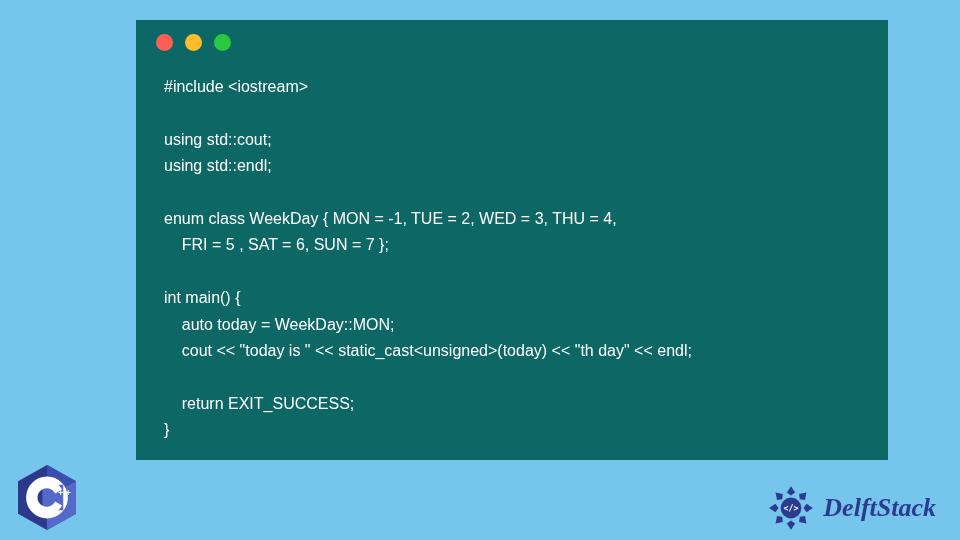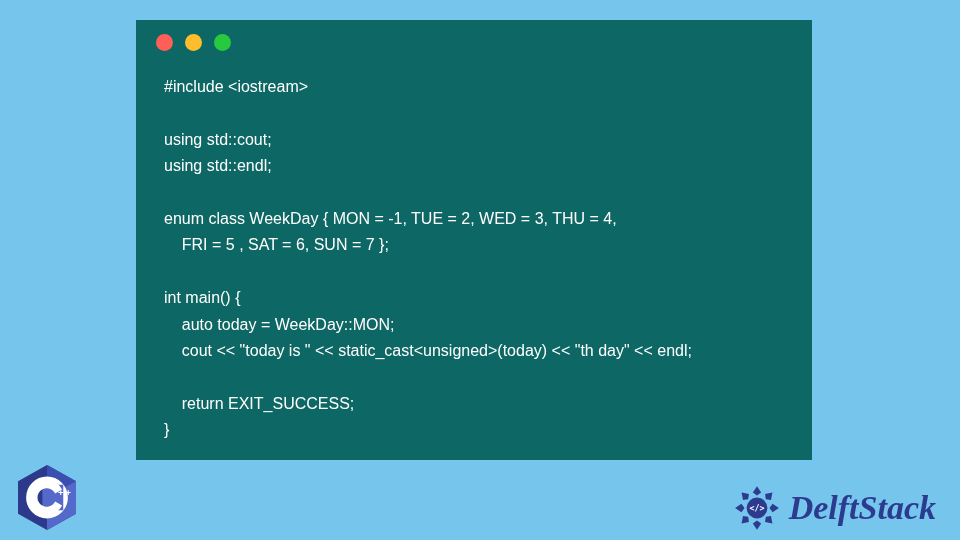--- a/index.html
+++ b/index.html
@@ -8,21 +8,21 @@
     height: 540px;
     background: #75c5ec;
     position: relative;
     font-family: -apple-system, BlinkMacSystemFont, "Segoe UI", Arial, sans-serif;
     overflow: hidden;
   }
   .code-window {
     position: absolute;
     left: 136px;
     top: 20px;
-    width: 676px;
+    width: 752px;
     height: 440px;
     background: #0d6764;
     padding: 0;
   }
   .titlebar {
     height: 44px;
     display: flex;
     align-items: center;
     padding-left: 20px;
     gap: 12px;
@@ -56,21 +56,21 @@
     bottom: 6px;
     display: flex;
     align-items: center;
     gap: 6px;
   }
   .ds-logo {
     width: 52px;
     height: 52px;
   }
   .ds-text {
-    font-size: 34px;
+    font-size: 26px;
     font-style: italic;
     font-weight: 600;
     color: #2d3b8f;
     font-family: Georgia, 'Times New Roman', serif;
   }
 </style>
 </head>
 <body>
 
 <div class="code-window">

